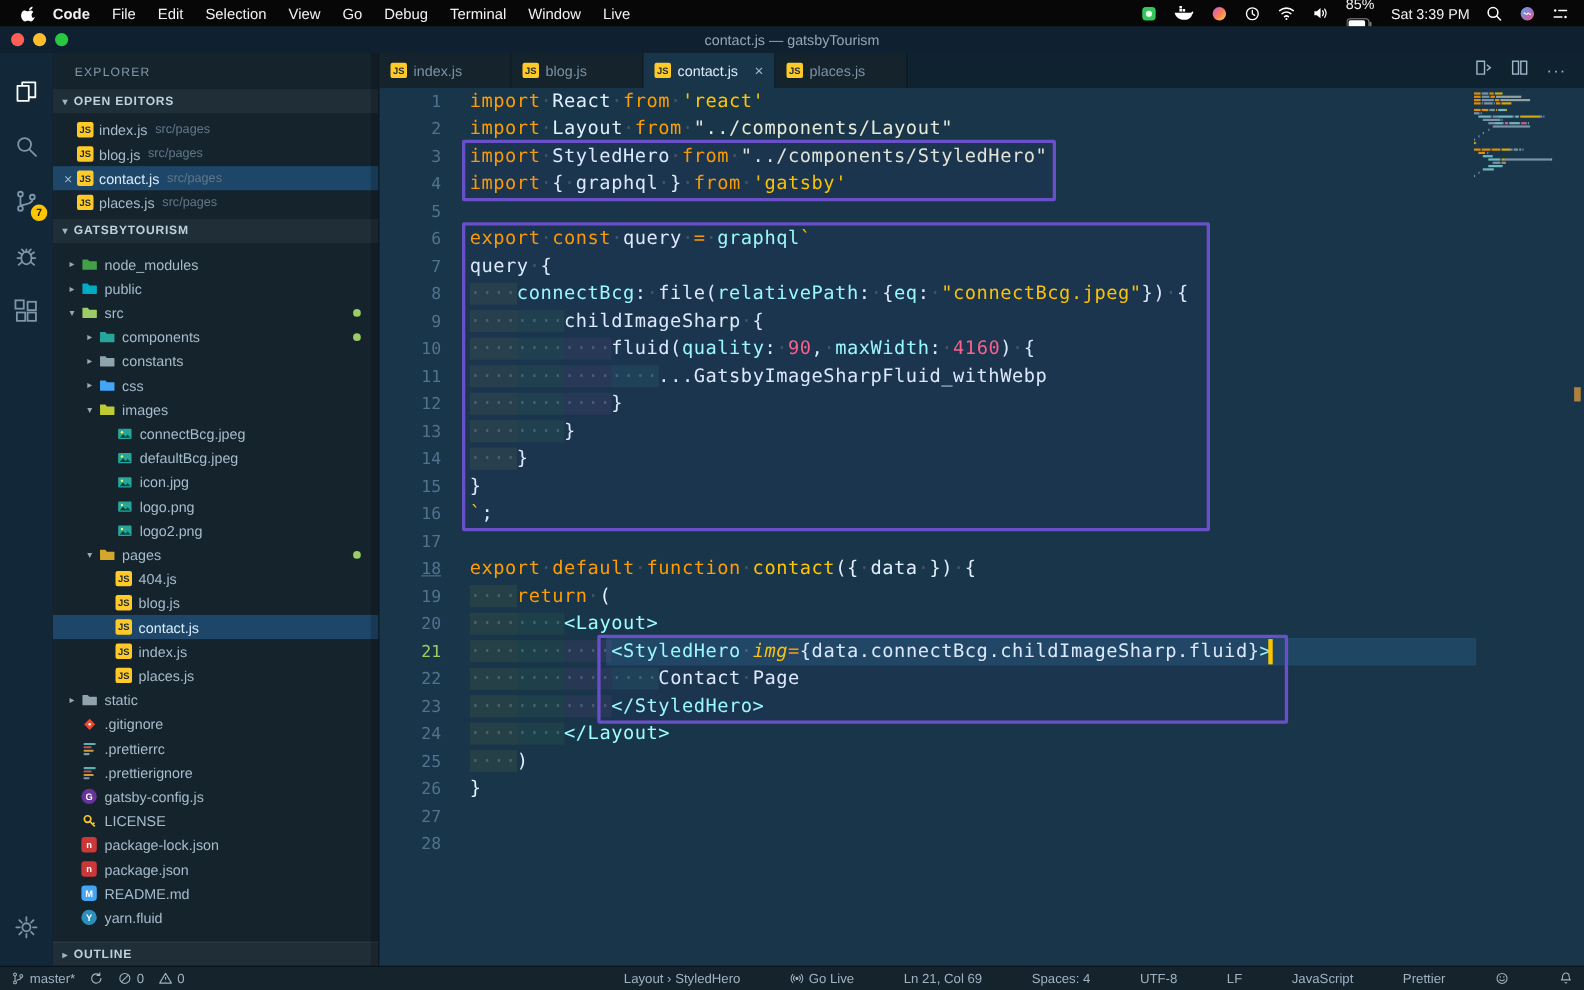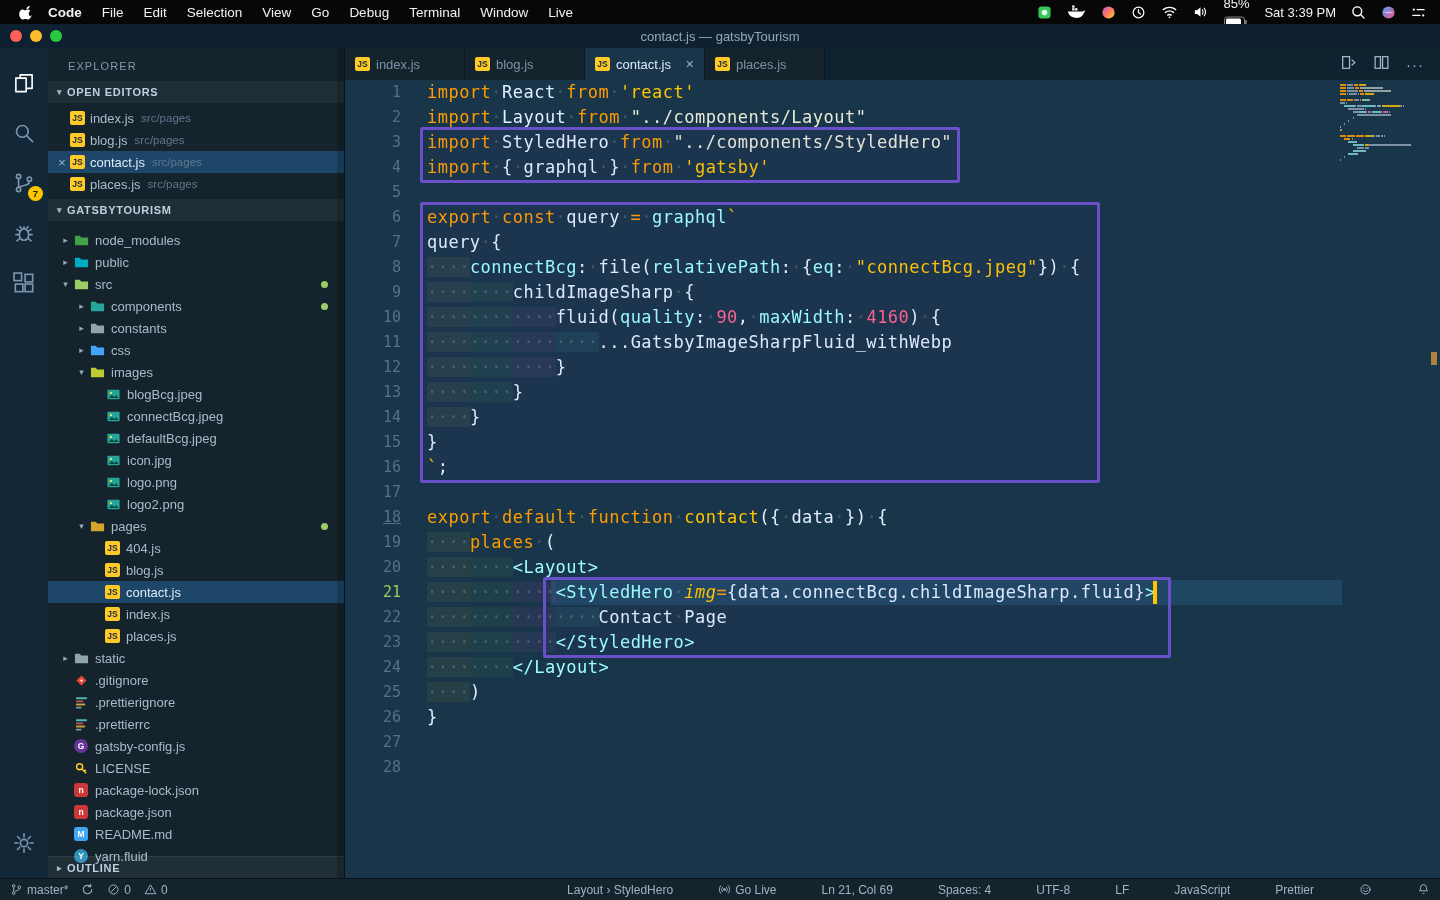--- a/index.html
+++ b/index.html
@@ -372,31 +372,20 @@
             </div>
             <div class="tree-row" style="padding-left: 42px;">
               <span class="arrow"></span>
               <span class="icon-wrap">
                 <svg viewBox="0 0 16 16">
                   <rect x="1.5" y="3" width="13" height="10" rx="1" fill="#26a69a"></rect>
                   <circle cx="5.2" cy="6.4" r="1.2" fill="#ffee58"></circle>
                   <path d="M3 11.8l3.2-3.6 2.6 2.6 1.9-2.2 2.8 3.2z" fill="#004d40"></path>
                 </svg>
               </span>
-              <span class="label">blogBcg.jpeg</span>
-            </div>
-            <div class="tree-row" style="padding-left: 42px;">
-              <span class="arrow"></span>
-              <span class="icon-wrap">
-                <svg viewBox="0 0 16 16">
-                  <rect x="1.5" y="3" width="13" height="10" rx="1" fill="#26a69a"></rect>
-                  <circle cx="5.2" cy="6.4" r="1.2" fill="#ffee58"></circle>
-                  <path d="M3 11.8l3.2-3.6 2.6 2.6 1.9-2.2 2.8 3.2z" fill="#004d40"></path>
-                </svg>
-              </span>
               <span class="label">connectBcg.jpeg</span>
             </div>
             <div class="tree-row" style="padding-left: 42px;">
               <span class="arrow"></span>
               <span class="icon-wrap">
                 <svg viewBox="0 0 16 16">
                   <rect x="1.5" y="3" width="13" height="10" rx="1" fill="#26a69a"></rect>
                   <circle cx="5.2" cy="6.4" r="1.2" fill="#ffee58"></circle>
                   <path d="M3 11.8l3.2-3.6 2.6 2.6 1.9-2.2 2.8 3.2z" fill="#004d40"></path>
                 </svg>
@@ -493,33 +482,33 @@
             <div class="tree-row" style="padding-left: 10px;">
               <span class="arrow"></span>
               <span class="icon-wrap">
                 <svg viewBox="0 0 16 16">
                   <rect x="2" y="2.5" width="12" height="2" rx="1" fill="#56b3b4"></rect>
                   <rect x="2" y="5.8" width="8" height="2" rx="1" fill="#ea5e5e" opacity=".8"></rect>
                   <rect x="2" y="9.1" width="10" height="2" rx="1" fill="#f7ba3e" opacity=".8"></rect>
                   <rect x="2" y="12.4" width="6" height="2" rx="1" fill="#7e9ba8"></rect>
                 </svg>
               </span>
-              <span class="label">.prettierignore</span>
+              <span class="label">.prettierrc</span>
             </div>
             <div class="tree-row" style="padding-left: 10px;">
               <span class="arrow"></span>
               <span class="icon-wrap">
                 <svg viewBox="0 0 16 16">
                   <rect x="2" y="2.5" width="12" height="2" rx="1" fill="#56b3b4"></rect>
                   <rect x="2" y="5.8" width="8" height="2" rx="1" fill="#ea5e5e" opacity=".8"></rect>
                   <rect x="2" y="9.1" width="10" height="2" rx="1" fill="#f7ba3e" opacity=".8"></rect>
                   <rect x="2" y="12.4" width="6" height="2" rx="1" fill="#7e9ba8"></rect>
                 </svg>
               </span>
-              <span class="label">.prettierrc</span>
+              <span class="label">.prettierignore</span>
             </div>
             <div class="tree-row" style="padding-left: 10px;">
               <span class="arrow"></span>
               <span class="icon-wrap">
                 <span class="fi-letter" style="background: rgb(102, 51, 153); border-radius: 50%;">G</span>
               </span>
               <span class="label">gatsby-config.js</span>
             </div>
             <div class="tree-row" style="padding-left: 10px;">
               <span class="arrow"></span>
@@ -663,21 +652,21 @@
             <div class="cline" style="top: 325px;"><span class="i1">····</span><span class="p">}</span></div>
             <div class="gnum" style="top: 350px;">15</div>
             <div class="cline" style="top: 350px;"><span class="p">}</span></div>
             <div class="gnum" style="top: 375px;">16</div>
             <div class="cline" style="top: 375px;"><span class="s">`</span><span class="p">;</span></div>
             <div class="gnum" style="top: 400px;">17</div>
             <div class="cline" style="top: 400px;"></div>
             <div class="gnum" style="top: 425px; text-decoration: underline;">18</div>
             <div class="cline" style="top: 425px;"><span class="k">export</span><span class="sp">·</span><span class="k">default</span><span class="sp">·</span><span class="k">function</span><span class="sp">·</span><span class="y">contact</span><span class="p">({</span><span class="sp">·</span><span class="p">data</span><span class="sp">·</span><span class="p">})</span><span class="sp">·</span><span class="p">{</span></div>
             <div class="gnum" style="top: 450px;">19</div>
-            <div class="cline" style="top: 450px;"><span class="i1">····</span><span class="k">places</span><span class="sp">·</span><span class="p">(</span></div>
+            <div class="cline" style="top: 450px;"><span class="i1">····</span><span class="k">return</span><span class="sp">·</span><span class="p">(</span></div>
             <div class="gnum" style="top: 475px;">20</div>
             <div class="cline" style="top: 475px;"><span class="i1">····</span><span class="i2">····</span><span class="t">&lt;Layout&gt;</span></div>
             <div class="gnum gactive" style="top: 500px;">21</div>
             <div class="cline" style="top: 500px;"><span class="i1">····</span><span class="i2">····</span><span class="i3">····</span><span class="t">&lt;StyledHero</span><span class="sp">·</span><span class="a">img</span><span class="k">=</span><span class="p">{</span><span class="p">data.connectBcg.childImageSharp.fluid</span><span class="p">}</span><span class="t">&gt;</span></div>
             <div class="gnum" style="top: 525px;">22</div>
             <div class="cline" style="top: 525px;"><span class="i1">····</span><span class="i2">····</span><span class="i3">····</span><span class="i4">····</span><span class="p">Contact</span><span class="sp">·</span><span class="p">Page</span></div>
             <div class="gnum" style="top: 550px;">23</div>
             <div class="cline" style="top: 550px;"><span class="i1">····</span><span class="i2">····</span><span class="i3">····</span><span class="t">&lt;/StyledHero&gt;</span></div>
             <div class="gnum" style="top: 575px;">24</div>
             <div class="cline" style="top: 575px;"><span class="i1">····</span><span class="i2">····</span><span class="t">&lt;/Layout&gt;</span></div>

